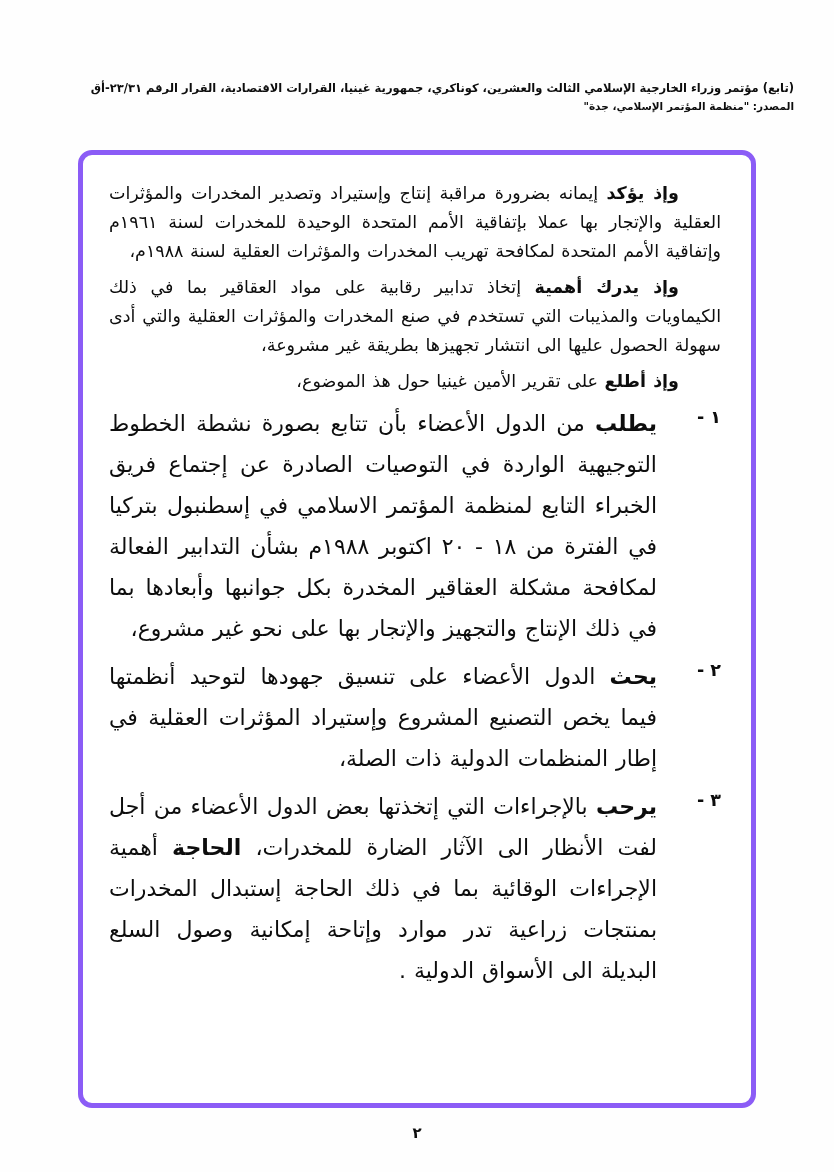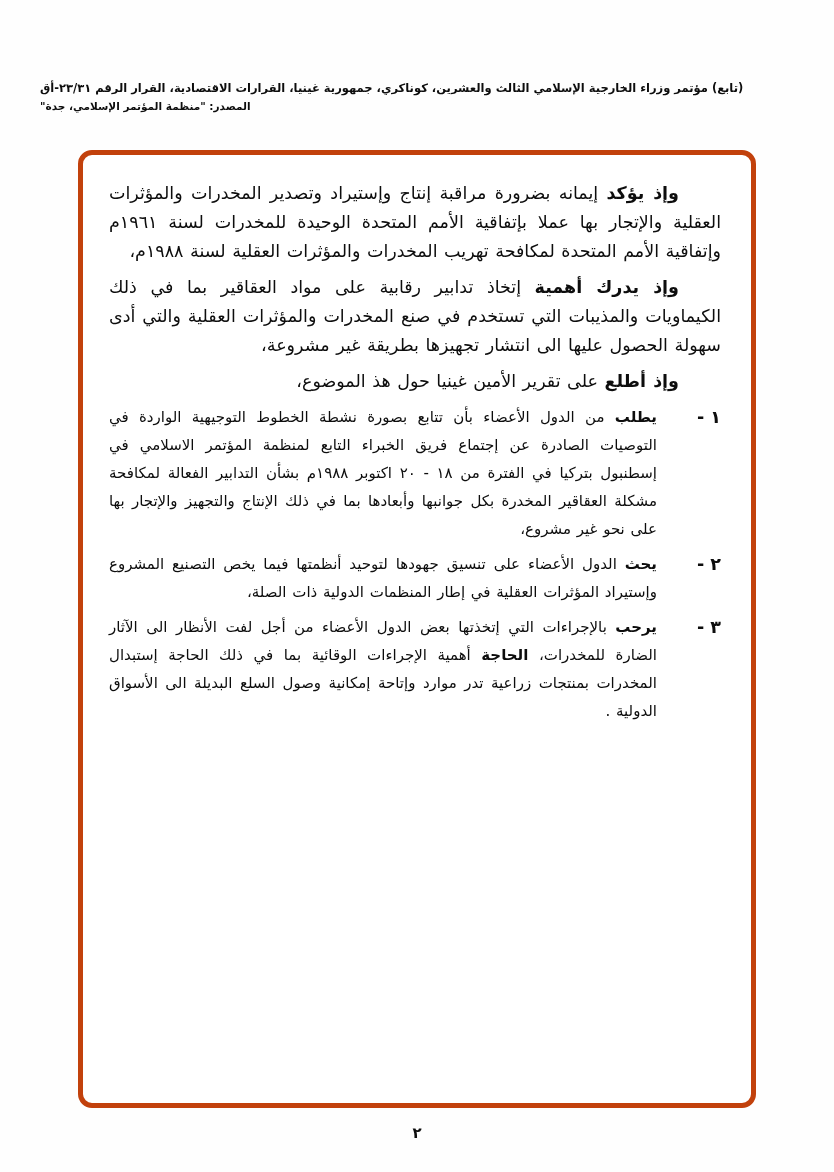--- a/index.html
+++ b/index.html
@@ -8,29 +8,29 @@
     background:#ffffff;
     font-family:"DejaVu Sans","Liberation Sans",sans-serif;
     color:#0d0d0d;
     position:relative;
     overflow:hidden;
   }
   .page{position:absolute;inset:0;background:#fefefe;}
 
   .header{
     position:absolute;top:80px;left:40px;right:40px;
-    direction:rtl;text-align:left;font-weight:bold;
+    direction:rtl;text-align:right;font-weight:bold;
   }
   .header .l1{font-size:11.5px;line-height:16px;}
   .header .l2{font-size:10.5px;line-height:15px;margin-top:3px;}
 
   .frame{
     position:absolute;left:78px;top:150px;
     width:678px;height:958px;box-sizing:border-box;
-    border:5px solid #c2410c;border-radius:14px;
+    border:5px solid #8b5cf6;border-radius:14px;
     padding:24px 30px 8px 26px;
     direction:rtl;
     background:#ffffff;
   }
 
   .para{
     font-size:17.5px;line-height:29px;
     text-align:justify;text-indent:42px;
     margin:0 0 7px 0;
     word-spacing:1px;
@@ -39,21 +39,21 @@
 
   .item{display:flex;margin:0 0 7px 0;}
   .item .marker{
     flex:0 0 64px;
     font-size:17.5px;line-height:29px;
     font-weight:bold;
     white-space:nowrap;
   }
   .item .itext{
     flex:1;
-    font-size:15px;line-height:28px;
+    font-size:22px;line-height:41px;
     text-align:justify;
     word-spacing:1px;
   }
 
   .pagenum{
     position:absolute;top:1124px;left:0;right:0;
     text-align:center;font-size:15px;font-weight:bold;
     direction:rtl;
   }
 </style>

